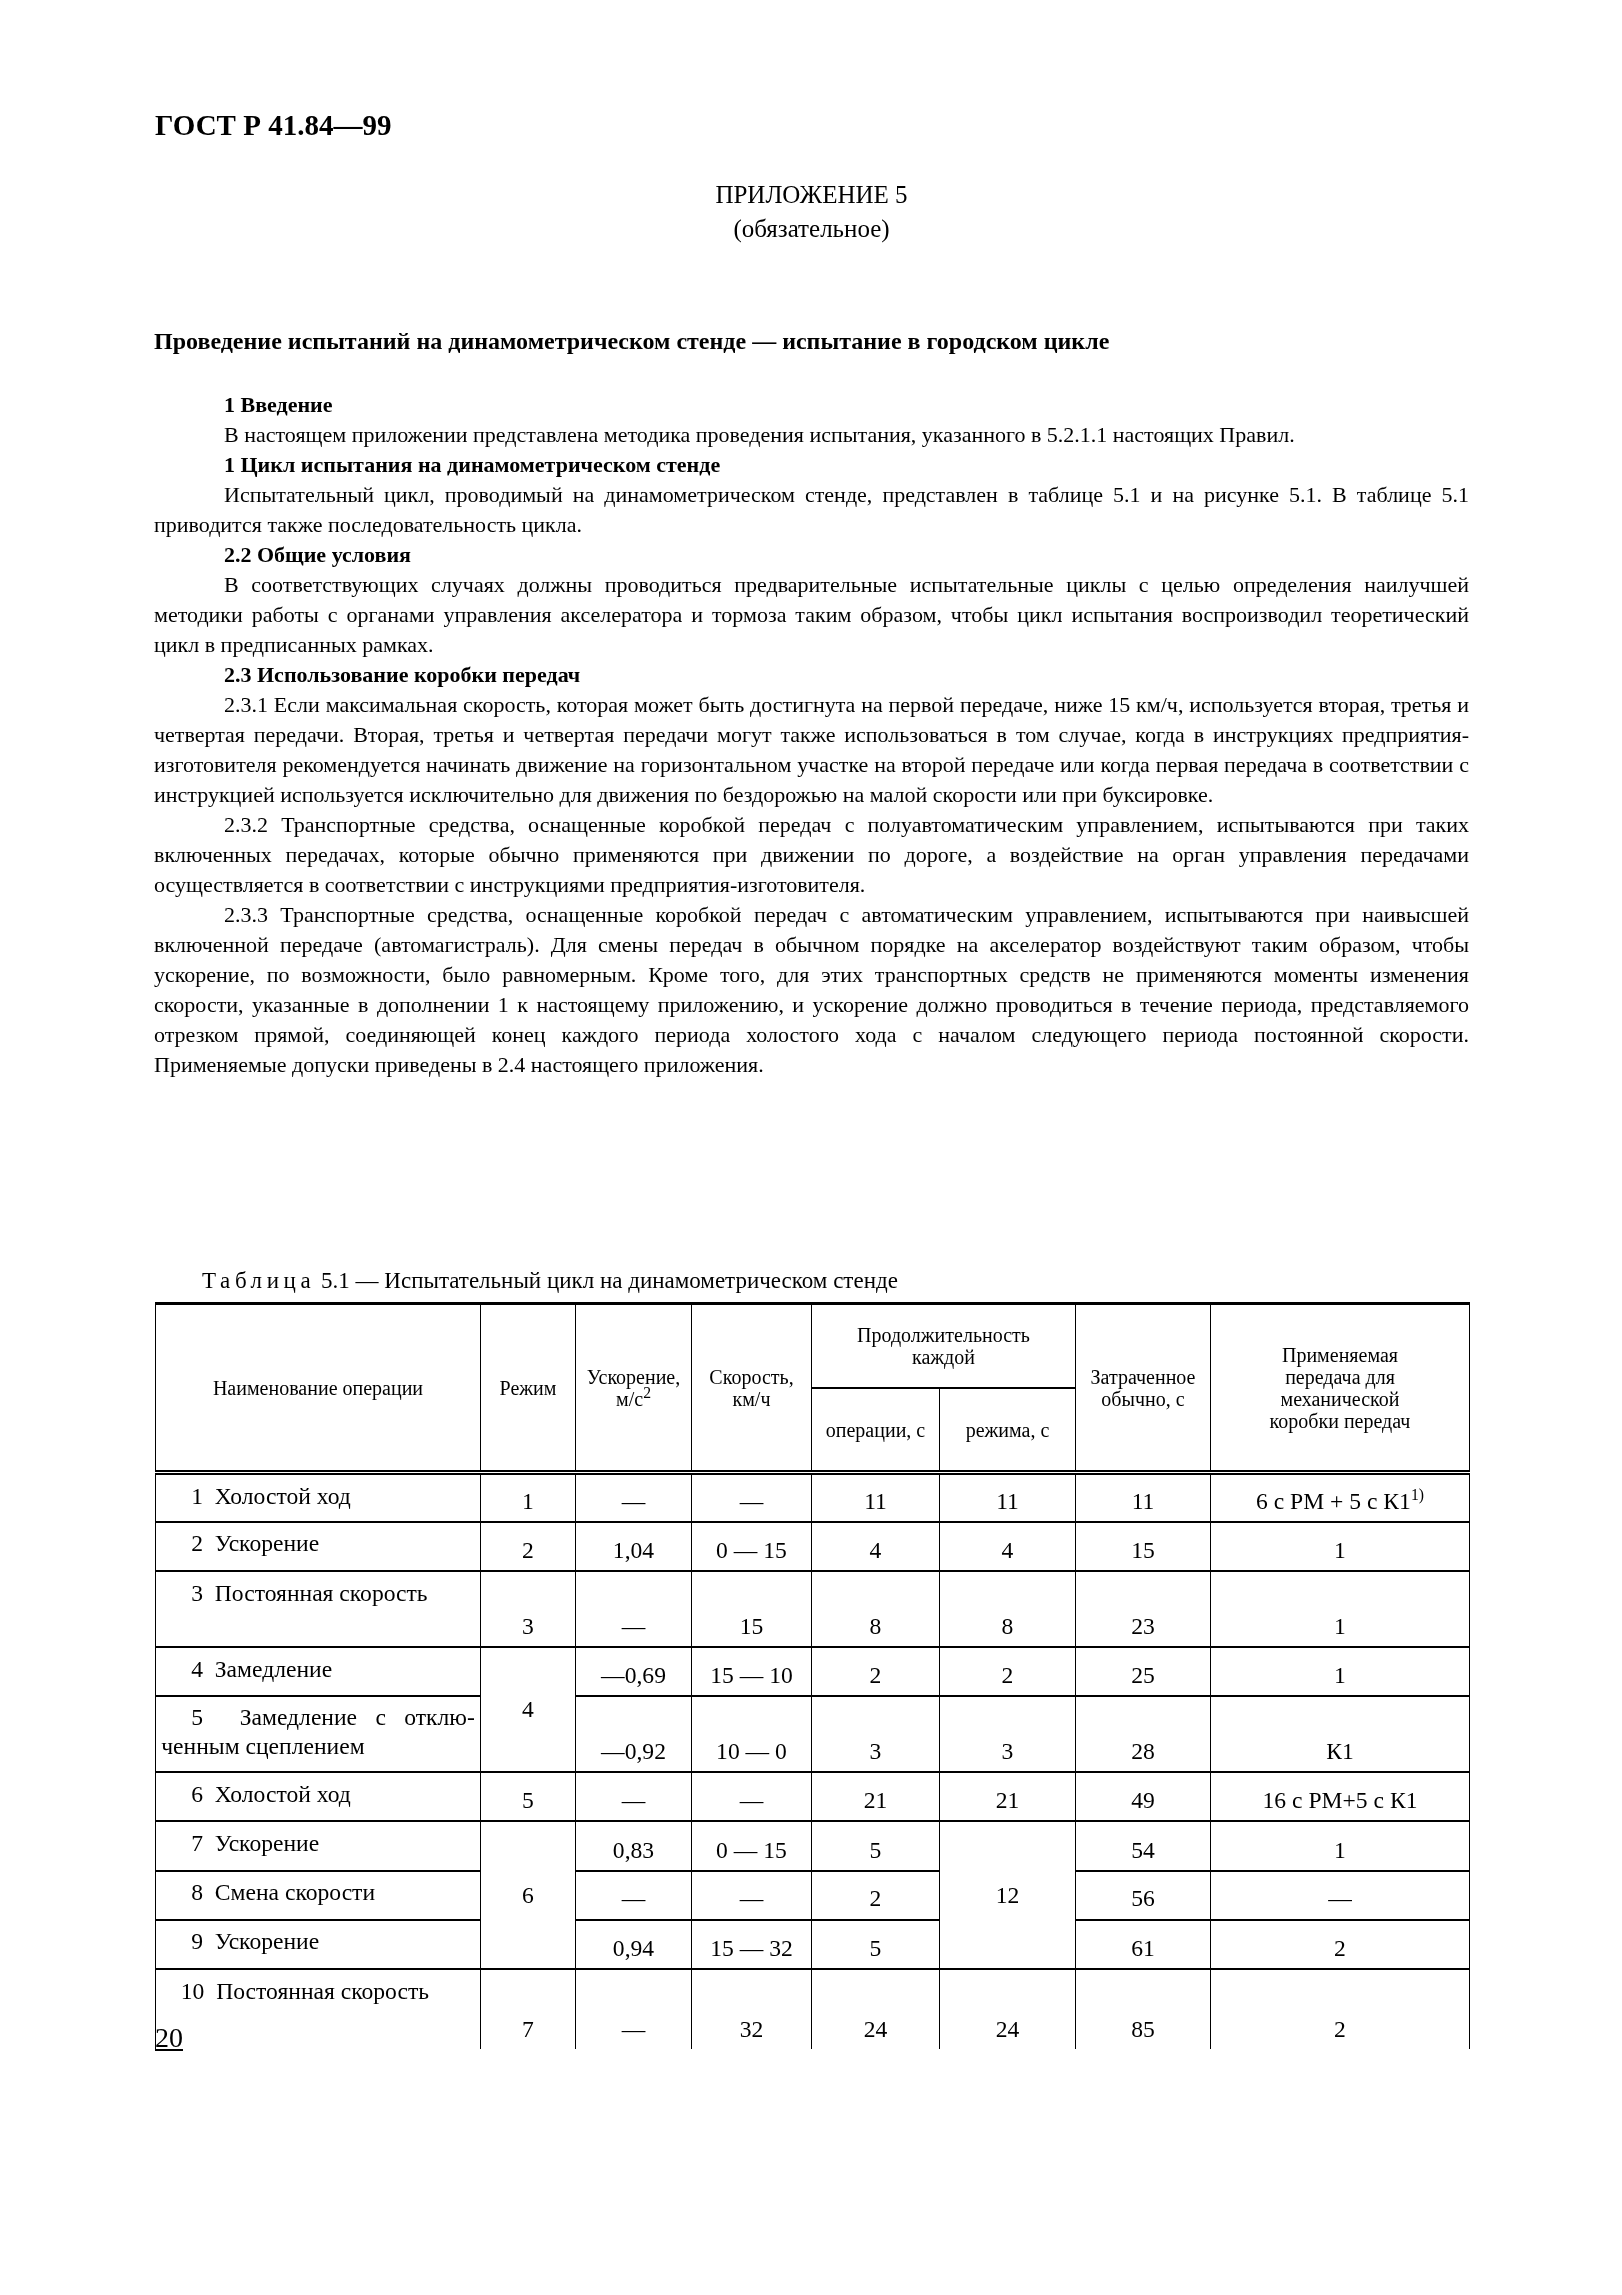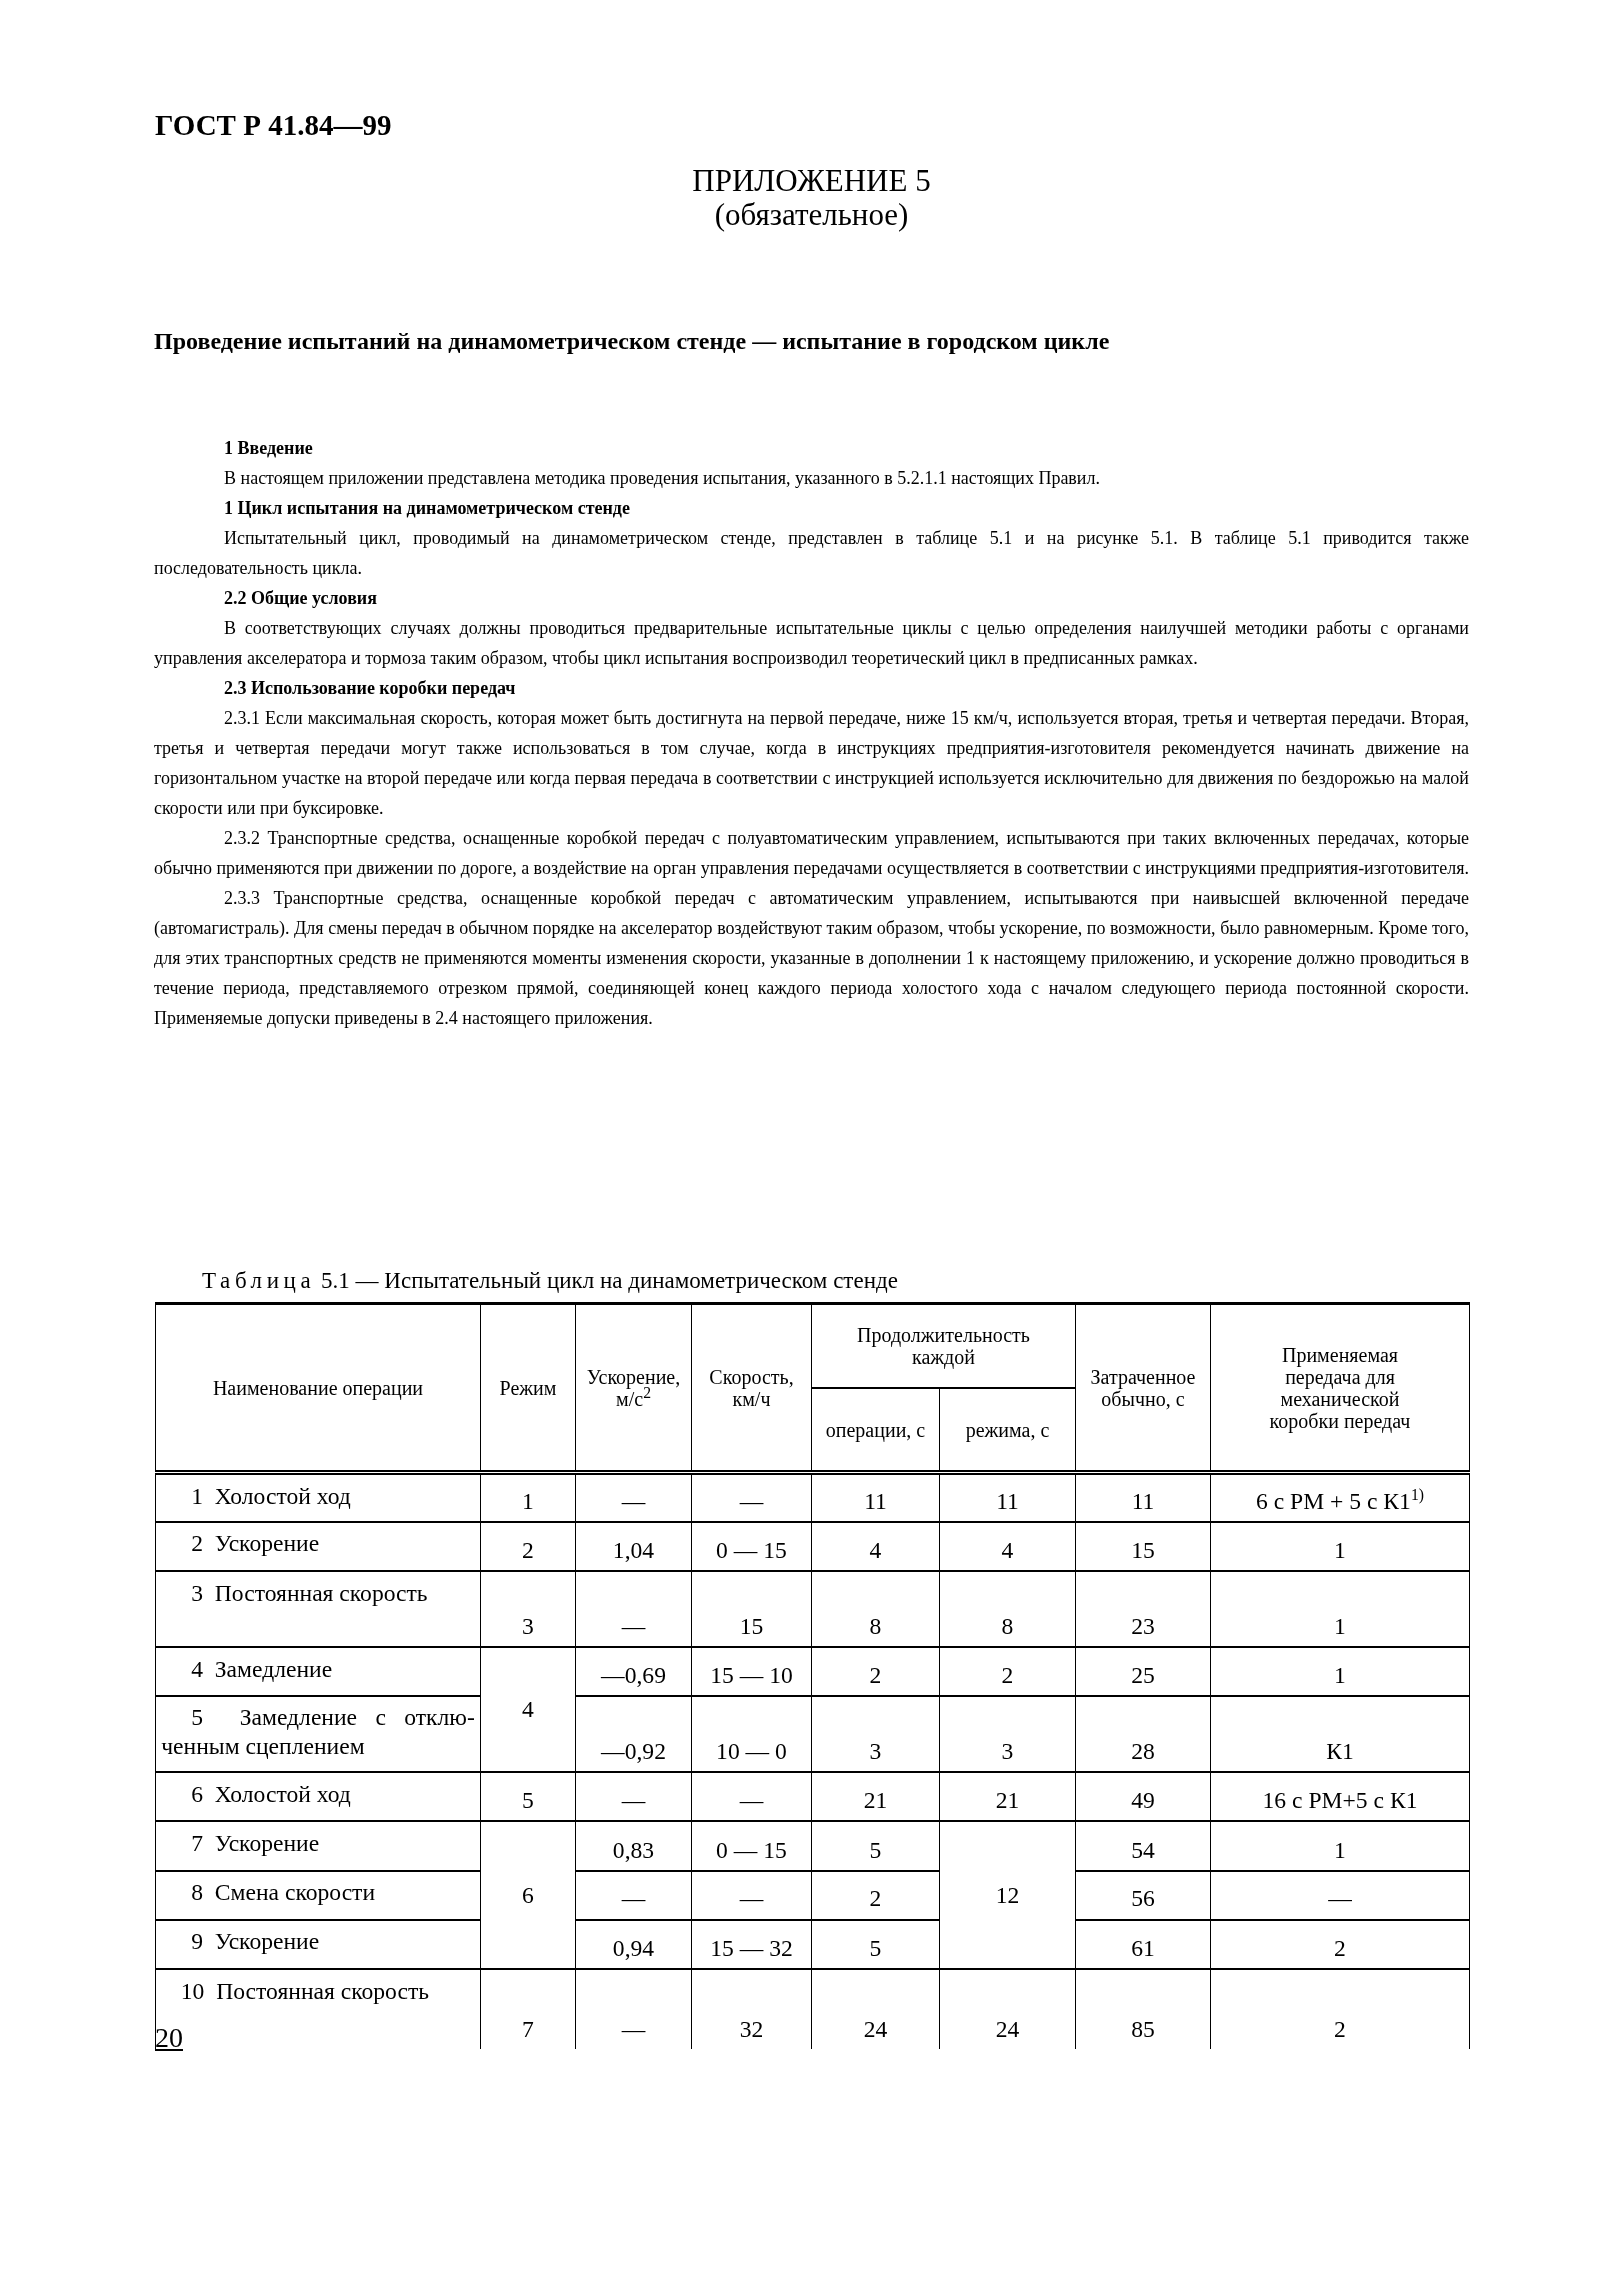--- a/index.html
+++ b/index.html
@@ -7,30 +7,30 @@
     width: 1622px; height: 2295px; position: relative; overflow: hidden;
     font-family: "Liberation Serif", "DejaVu Serif", serif;
     color: #000000;
   }
   .abs { position: absolute; }
   .doc-id {
     left: 155px; top: 109px;
     font-size: 29px; font-weight: bold; line-height: 33px; white-space: nowrap;
   }
   .appendix {
-    left: 154px; width: 1315px; top: 163px; text-align: center;
-    font-size: 31px; line-height: 36px;
+    left: 154px; width: 1315px; top: 177px; text-align: center;
+    font-size: 25px; line-height: 36px;
   }
   .title {
     left: 154px; width: 1315px; top: 325px; 
     font-size: 24px; font-weight: bold; line-height: 33px; white-space: nowrap;
   }
   .body-text {
     left: 154px; width: 1315px; top: 390px;
-    font-size: 18px; line-height: 30px; margin-top: 43px;
+    font-size: 22px; line-height: 30px;
   }
   .body-text p { margin: 0; text-indent: 70px; text-align: justify; }
   .body-text p.h { font-weight: bold; text-align: left; }
   .caption {
     left: 154px; top: 1266px;
     font-size: 23px; line-height: 30px; white-space: nowrap;
   }
   .caption .spaced { letter-spacing: 4.6px; margin-left: 48px; }
 
   table.cycle {

